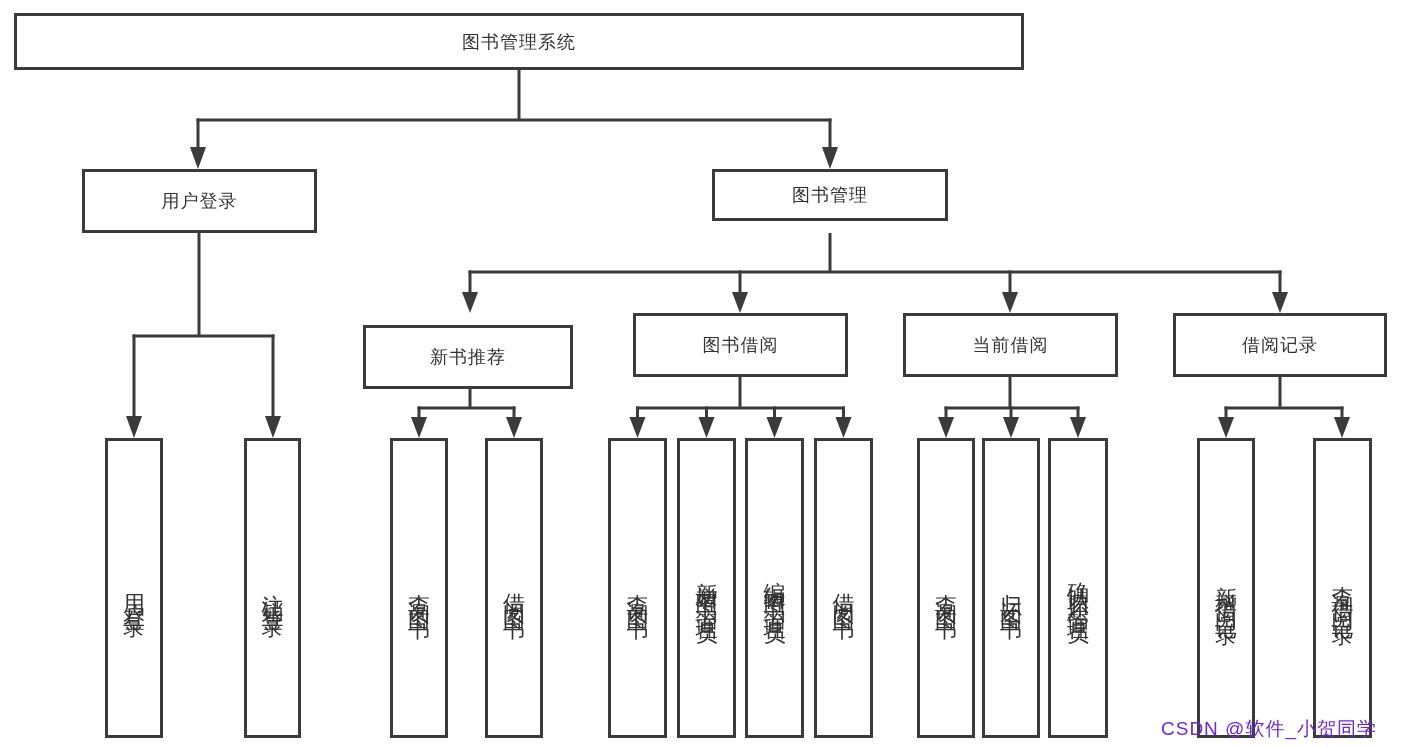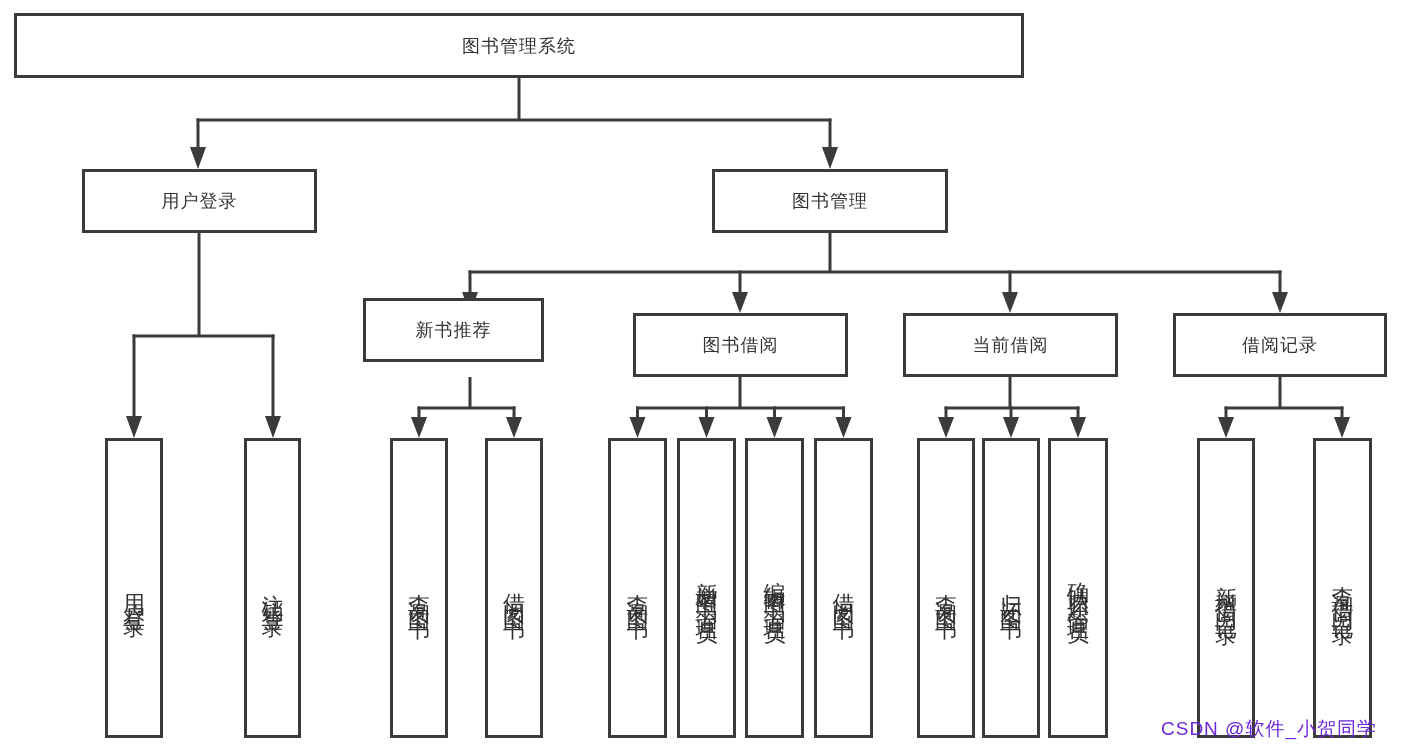--- a/index.html
+++ b/index.html
@@ -14,24 +14,24 @@
   .node{
     position:absolute;
     box-sizing:border-box;
     background:#ffffff;
     border:3px solid #3b3b3b;
     color:#333333;
     display:flex;align-items:center;justify-content:center;
     z-index:2;
   }
   .hnode{font-size:18px;letter-spacing:1px;}
-  .root{left:14px;top:13px;width:1010px;height:65px;}
+  .root{left:14px;top:13px;width:1010px;height:57px;}
   .n-user-login{left:82px;top:169px;width:235px;height:64px;}
-  .n-book-mgmt{left:712px;top:169px;width:236px;height:64px;}
-  .n-new-book{left:363px;top:298px;width:181px;height:64px;}
+  .n-book-mgmt{left:712px;top:169px;width:236px;height:52px;}
+  .n-new-book{left:363px;top:325px;width:210px;height:64px;}
   .n-book-borrow{left:633px;top:313px;width:215px;height:64px;}
   .n-current-borrow{left:903px;top:313px;width:215px;height:64px;}
   .n-borrow-record{left:1173px;top:313px;width:214px;height:64px;}
   .leaf{top:438px;height:300px;}
   .leaf .vtext{
     writing-mode:vertical-rl;
     font-size:22px;
     line-height:1;
     letter-spacing:8px;
     margin-bottom:-8px; 

